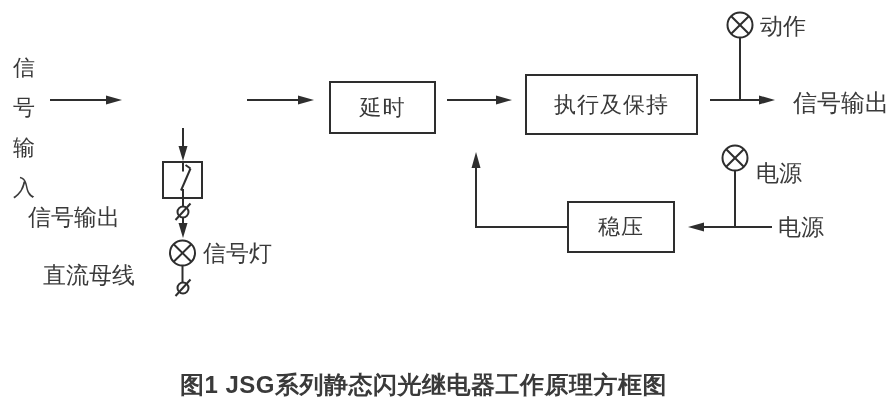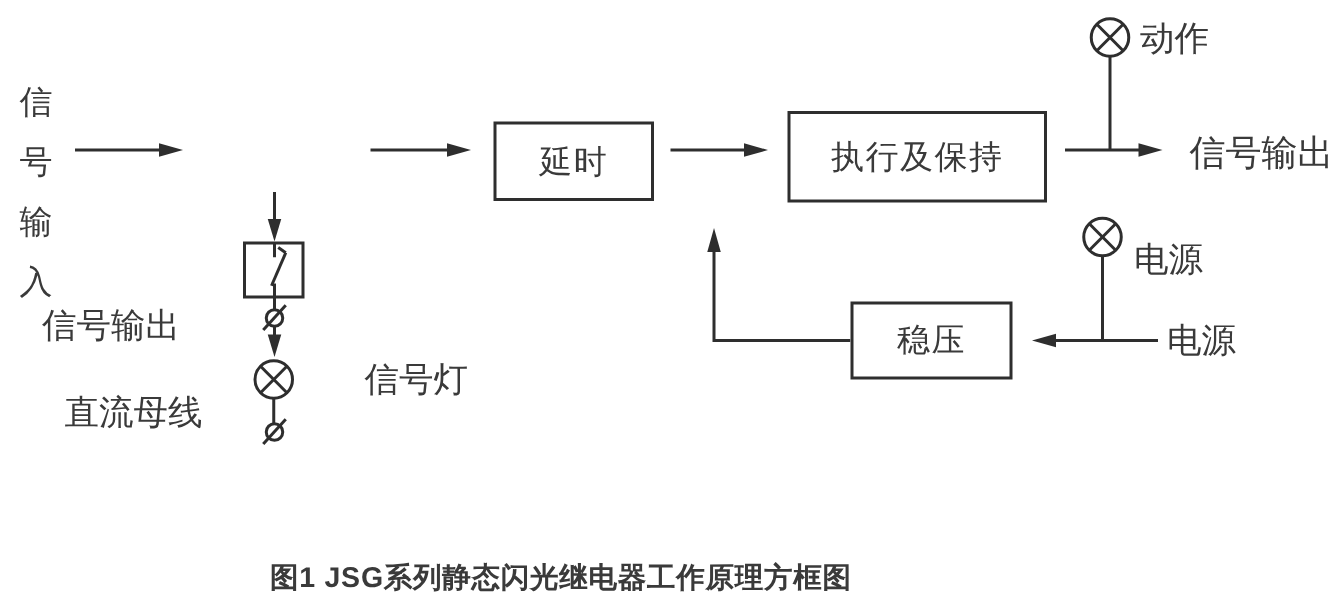--- a/index.html
+++ b/index.html
@@ -54,21 +54,21 @@
     line-height: 22px;
     color: var(--text);
     text-align: center;
     width: 24px;
   }
   .caption {
     position: absolute;
     left: 180px;
     top: 385px;
     transform: translateY(-50%);
-    font-size: 19px;
+    font-size: 24px;
     font-weight: bold;
     color: var(--text);
     white-space: nowrap;
     letter-spacing: 0.5px;
   }
 </style>
 </head>
 <body>
 
 <div class="canvas">
@@ -170,21 +170,21 @@
   <div class="node" style="left:567px; top:201px; width:108px; height:52px;">稳压</div>
 
   <div class="lbl" style="left:760px; top:26px;text-align:center;">动作</div>
 
   <div class="lbl" style="left:793px; top:103px; font-size:24px;">信号输出</div>
 
   <div class="lbl" style="left:756px; top:173px;">电源</div>
 
   <div class="lbl" style="left:778px; top:227px;">电源</div>
 
-  <div class="lbl" style="left:203px; top:253px;margin-left:40px;">信号灯</div>
+  <div class="lbl" style="left:203px; top:253px;">信号灯</div>
 
   <div class="lbl" style="left:28px; top:217px;">信号输出</div>
 
   <div class="lbl" style="left:43px; top:277px;font-family:Liberation Mono, monospace;">直流母线</div>
 
   <div class="caption">图1  JSG系列静态闪光继电器工作原理方框图</div>
 
 </div>
 
 </body></html>

